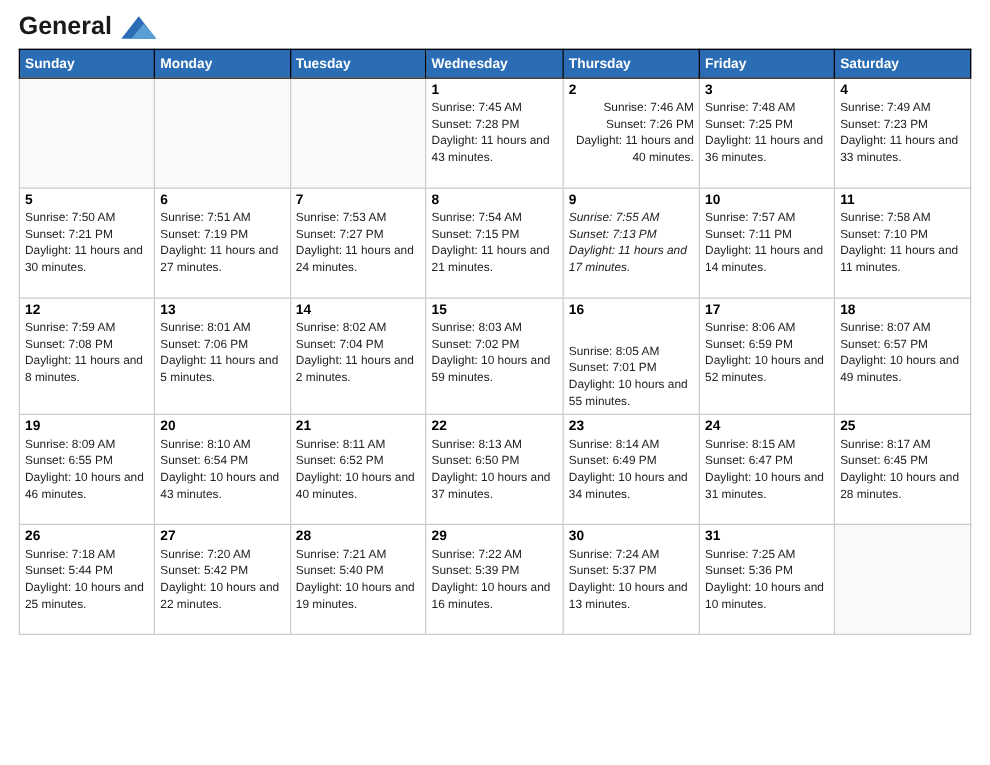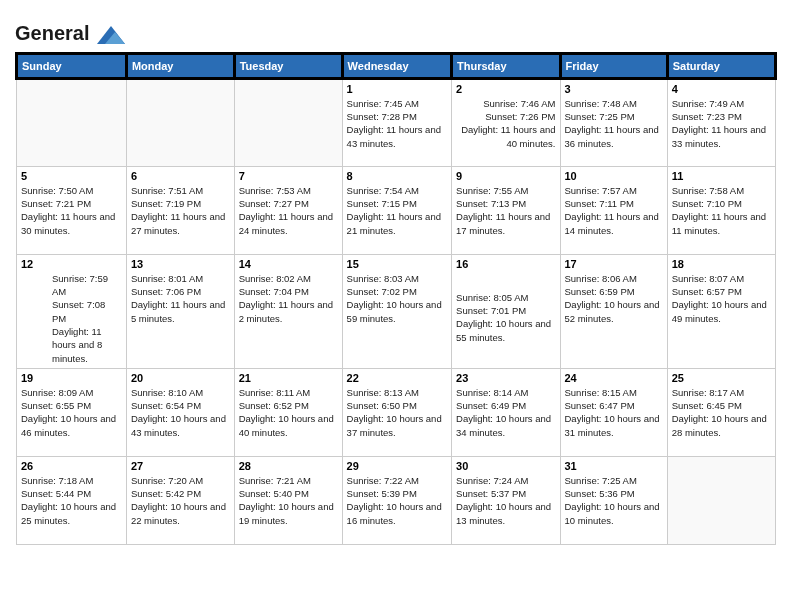--- a/index.html
+++ b/index.html
@@ -5,21 +5,21 @@
     * { box-sizing: border-box; margin: 0; padding: 0; }
     body {
       font-family: Arial, sans-serif;
       background: #fff;
       width: 792px;
       height: 612px;
       overflow: hidden;
     }
     .page {
       width: 792px;
-      padding: 22px 15px;
+      padding: 10px 15px;
     }
     .header {
       display: flex;
       align-items: flex-start;
       justify-content: space-between;
       margin-bottom: 6px;
     }
     .logo {
       display: flex;
       align-items: center;
@@ -41,21 +41,21 @@
       border-collapse: collapse;
       font-size: 10px;
     }
     .calendar thead th {
       background: #2a6db5;
       color: #fff;
       font-size: 11px;
       font-weight: bold;
       padding: 5px 4px;
       text-align: left;
-      border: 3px solid #000000;
+      border: 1px solid #000000;
     }
     .calendar tbody td {
       border: 1px solid #ccc;
       vertical-align: top;
       padding: 3px 4px;
       width: 113px;
       height: 88px;
     }
     .day-num {
       font-weight: bold;
@@ -159,41 +159,41 @@
 Daylight: 11 hours and 24 minutes.</div>
           </td>
           <td>
             <span class="day-num">8</span>
             <div class="day-info" style="white-space: pre-line;">Sunrise: 7:54 AM
 Sunset: 7:15 PM
 Daylight: 11 hours and 21 minutes.</div>
           </td>
           <td>
             <span class="day-num">9</span>
-            <div class="day-info" style="white-space: pre-line;">Sunrise: 7:55 AM
+            <div class="day-info" style="white-space: pre-line; font-style: italic;">Sunrise: 7:55 AM
 Sunset: 7:13 PM
 Daylight: 11 hours and 17 minutes.</div>
           </td>
           <td>
             <span class="day-num">10</span>
             <div class="day-info" style="white-space: pre-line;">Sunrise: 7:57 AM
 Sunset: 7:11 PM
 Daylight: 11 hours and 14 minutes.</div>
           </td>
           <td>
             <span class="day-num">11</span>
             <div class="day-info" style="white-space: pre-line;">Sunrise: 7:58 AM
 Sunset: 7:10 PM
 Daylight: 11 hours and 11 minutes.</div>
           </td>
         </tr>
         <tr>
           <td>
             <span class="day-num">12</span>
-            <div class="day-info" style="white-space: pre-line; margin-left: 31px;">Sunrise: 7:59 AM
+            <div class="day-info" style="white-space: pre-line;">Sunrise: 7:59 AM
 Sunset: 7:08 PM
 Daylight: 11 hours and 8 minutes.</div>
           </td>
           <td>
             <span class="day-num">13</span>
             <div class="day-info" style="white-space: pre-line;">Sunrise: 8:01 AM
 Sunset: 7:06 PM
 Daylight: 11 hours and 5 minutes.</div>
           </td>
           <td>

